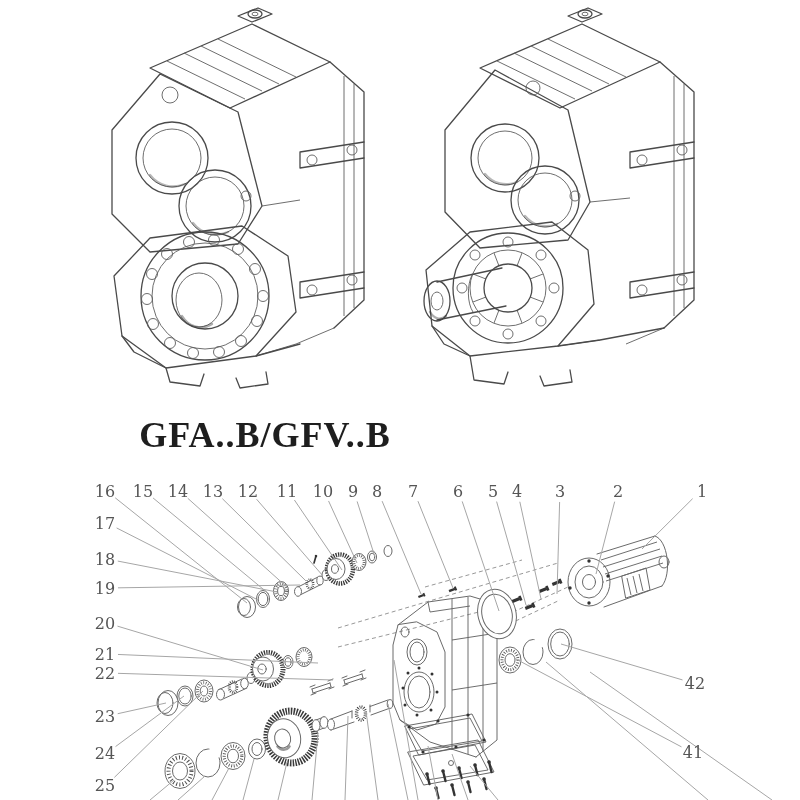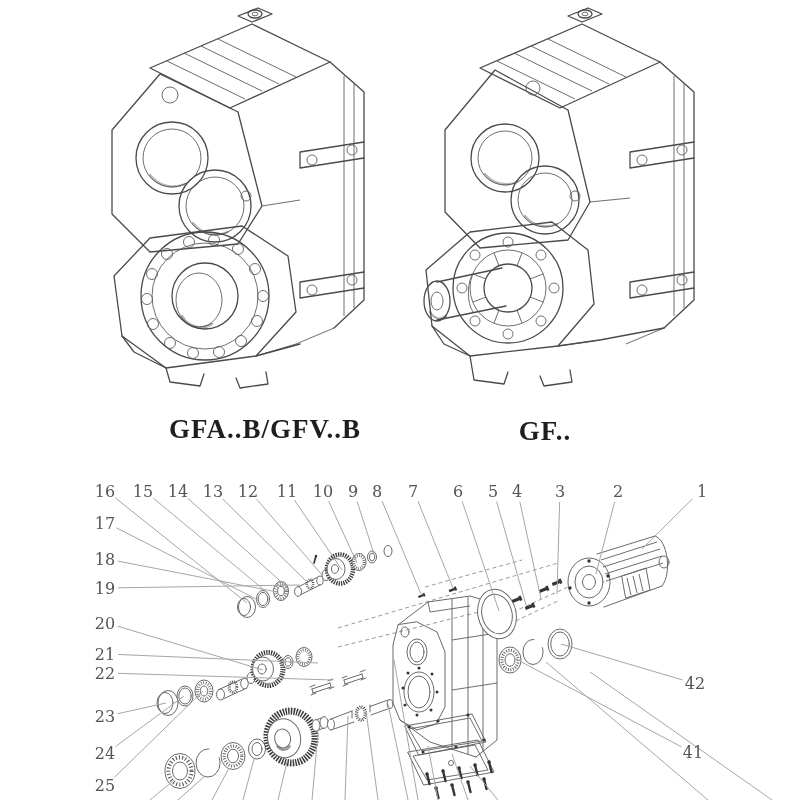--- a/index.html
+++ b/index.html
@@ -1,18 +1,18 @@
 <!DOCTYPE html>
 <html><head>
 <meta charset="utf-8">
 <style>
   html,body{margin:0;padding:0;background:#ffffff;}
   #stage{position:relative;width:800px;height:800px;background:#ffffff;overflow:hidden;
          font-family:"DejaVu Serif", serif;}
-  .model-label{position:absolute;font-weight:bold;font-size:27px;color:#1e1e1e;
+  .model-label{position:absolute;font-weight:bold;font-size:36px;color:#1e1e1e;
                text-align:center;letter-spacing:1px;font-family:"Liberation Serif","DejaVu Serif",serif;}
   #label-left{left:120px;top:414px;width:290px;}
   #label-right{left:460px;top:416px;width:170px;}
   svg{position:absolute;left:0;top:0;}
   .ln{fill:none;stroke:#4a4a4a;stroke-width:1.3;stroke-linejoin:round;stroke-linecap:round;}
   .ln2{fill:none;stroke:#5d5d5d;stroke-width:0.9;stroke-linejoin:round;}
   .xl{fill:none;stroke:#6a6a6a;stroke-width:1;stroke-linejoin:round;stroke-linecap:round;}
   .xw{fill:#ffffff;stroke:#6a6a6a;stroke-width:1;}
   .teeth{fill:none;stroke:#3a3a3a;}
   .balls{fill:none;stroke:#4c4c4c;}
@@ -400,14 +400,13 @@
         <line x1="114.38186046884269" y1="777.385522978977" x2="203" y2="691" class="leader"></line>
         <text x="105" y="790.5" class="callout">25</text>
         <line x1="681.4904889086863" y1="746.8857608644528" x2="514" y2="658" class="leader"></line>
         <text x="693" y="757.5" class="callout">41</text>
         <line x1="682.5179154930084" y1="679.9260538154424" x2="561" y2="644" class="leader"></line>
         <text x="695" y="688.5" class="callout">42</text>
       </g>
   </svg>
 
   <div id="label-left" class="model-label">GFA..B/GFV..B</div>
-  <div id="label-right" class="model-label">GF..</div>
 </div>
 
 </body></html>

